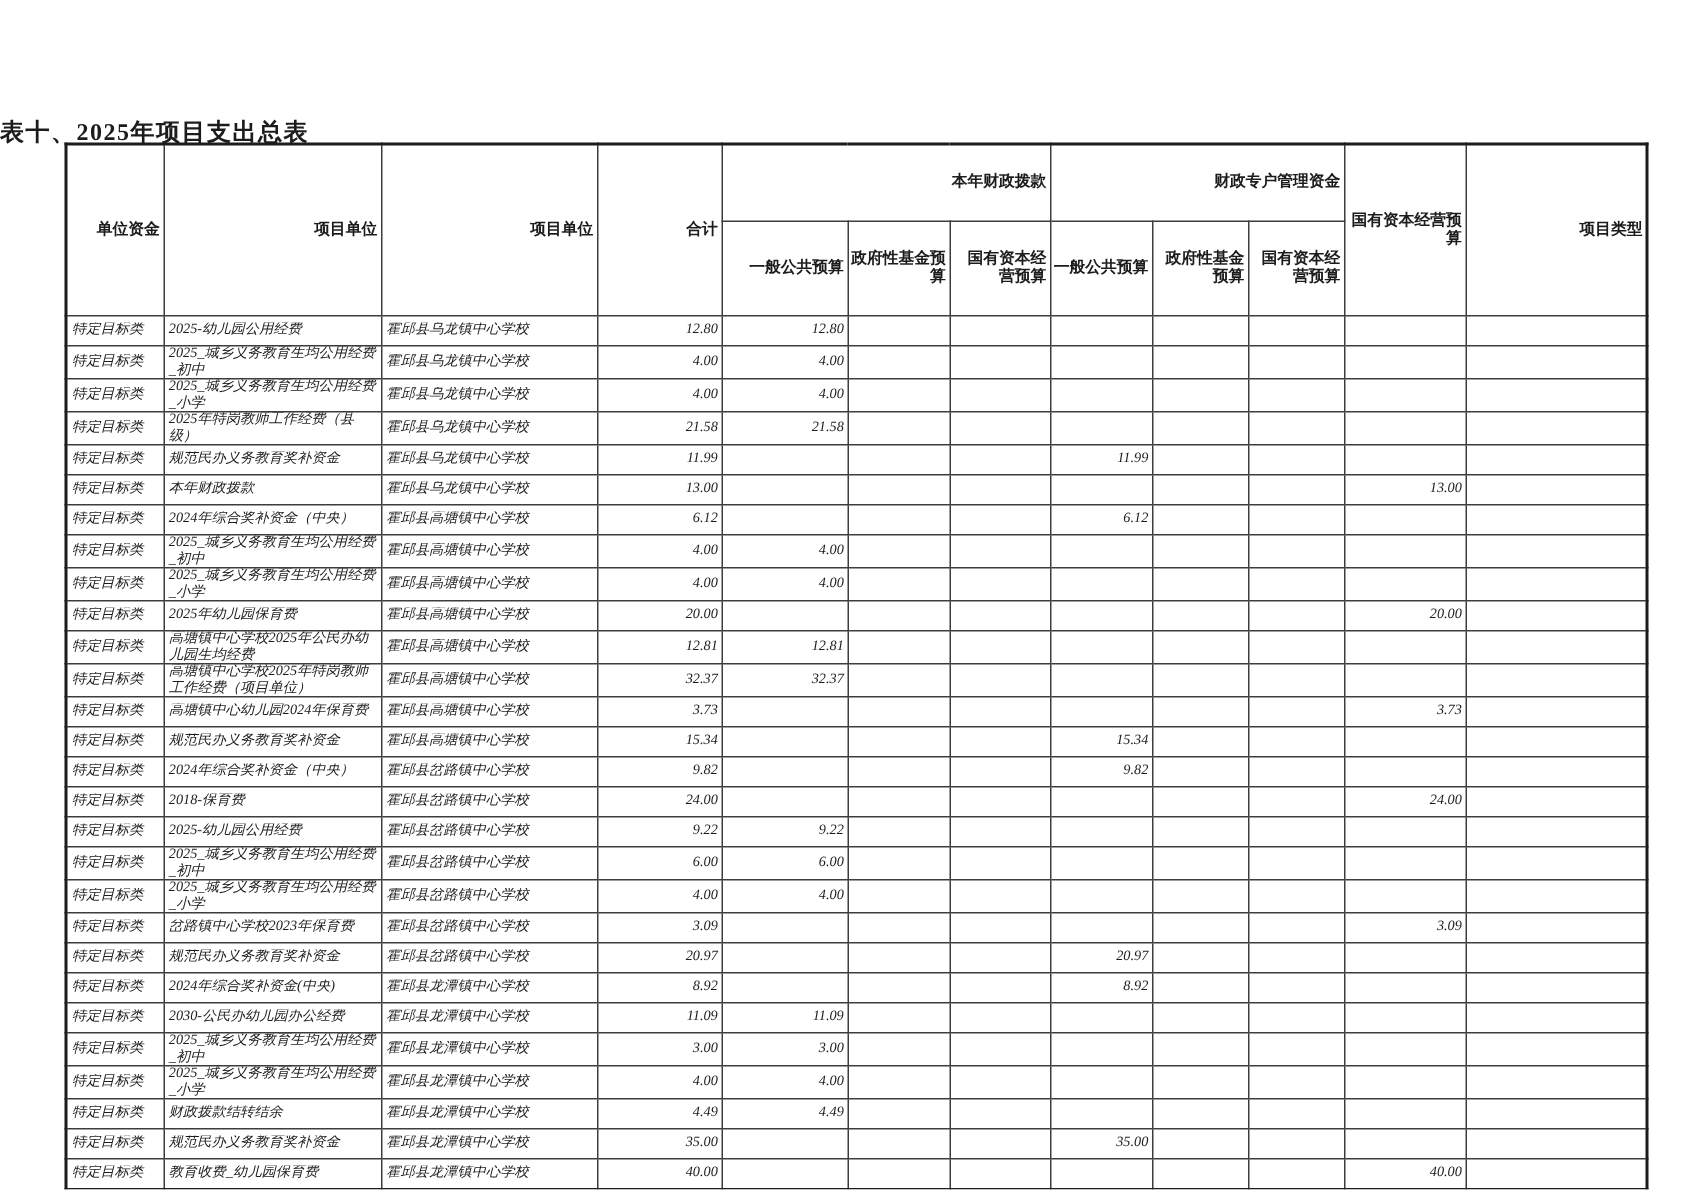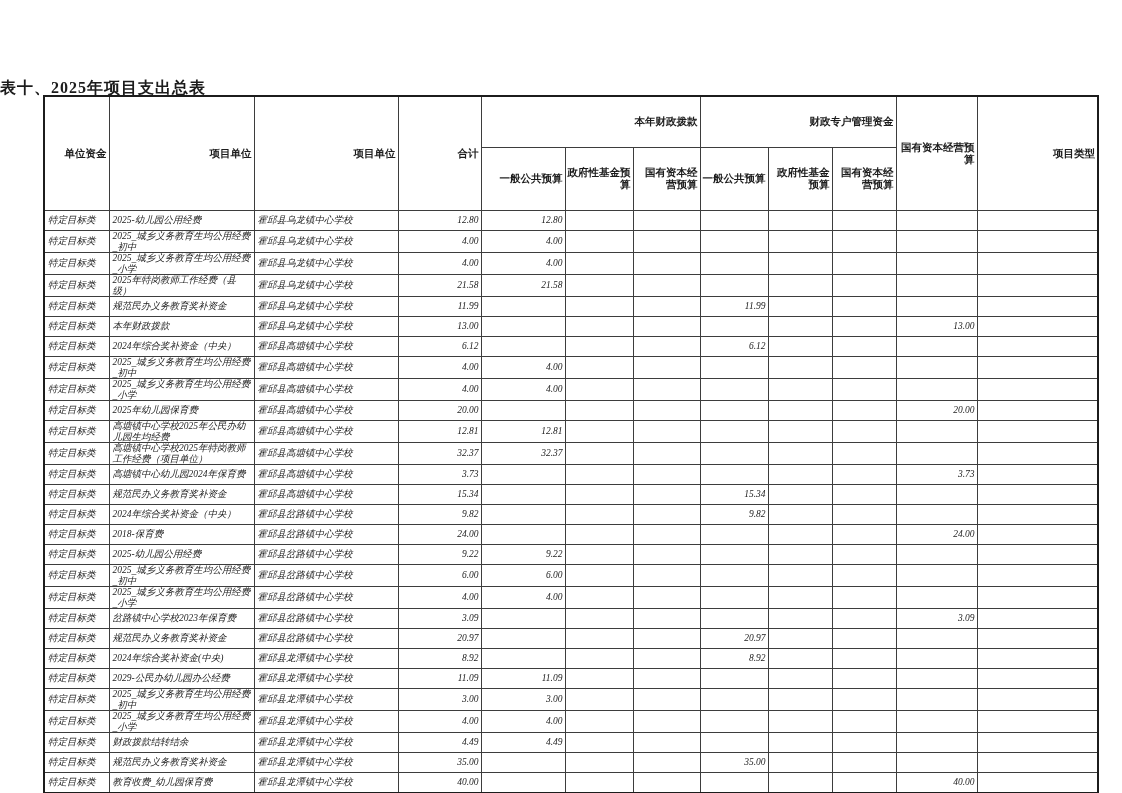--- a/index.html
+++ b/index.html
@@ -954,21 +954,21 @@
           </td>
           <td class="c-num">
             <div class="cell-inner"></div>
           </td>
         </tr>
         <tr>
           <td class="c-text">
             <div class="cell-inner">特定目标类</div>
           </td>
           <td class="c-text">
-            <div class="cell-inner">2029-公民办幼儿园办公经费</div>
+            <div class="cell-inner">2030-公民办幼儿园办公经费</div>
           </td>
           <td class="c-text">
             <div class="cell-inner">霍邱县龙潭镇中心学校</div>
           </td>
           <td class="c-num">
             <div class="cell-inner">11.09</div>
           </td>
           <td class="c-num">
             <div class="cell-inner">11.09</div>
           </td>

